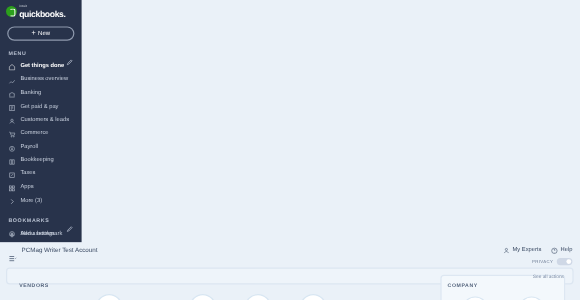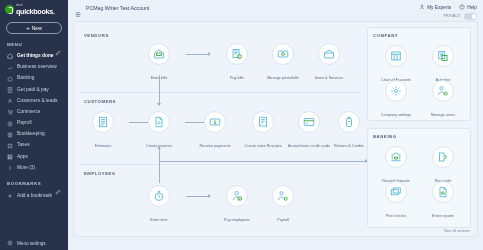--- a/index.html
+++ b/index.html
@@ -2,21 +2,21 @@
 <html><head>
 <meta charset="utf-8">
 <style>
   * { box-sizing: border-box; margin: 0; padding: 0; }
   html, body {
     width: 483px; height: 250px;
     overflow: hidden;
     font-family: "Liberation Sans", sans-serif;
     background: #eaf1f8;
   }
-  .app { position: relative; width: 483px; height: 250px; display: flex; }
+  .app { position: relative; width: 483px; height: 250px; display: flex; flex-direction: column; }
 
   
   .sidebar {
     width: 68px; height: 250px;
     background: #28334b;
     position: relative;
     flex: 0 0 68px;
     color: #ffffff;
   }
   .qb-logo { display: flex; align-items: center; gap: 2px; padding: 5px 0 4px 5px; }

